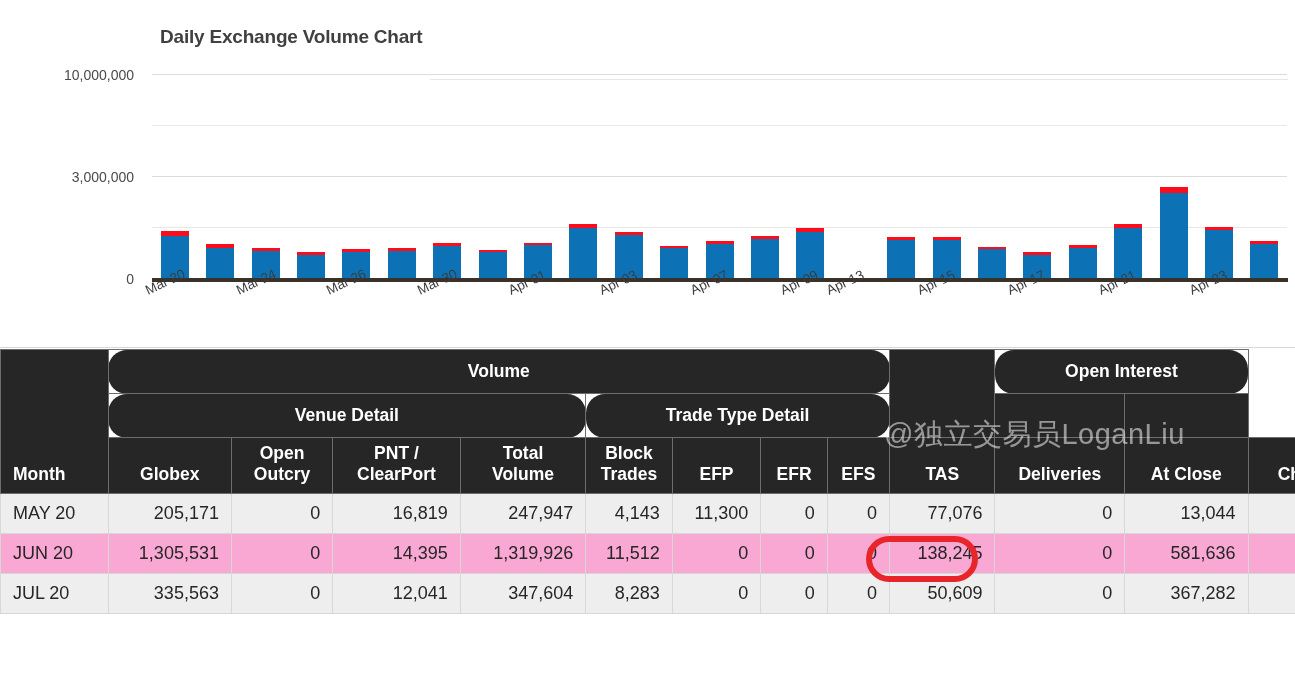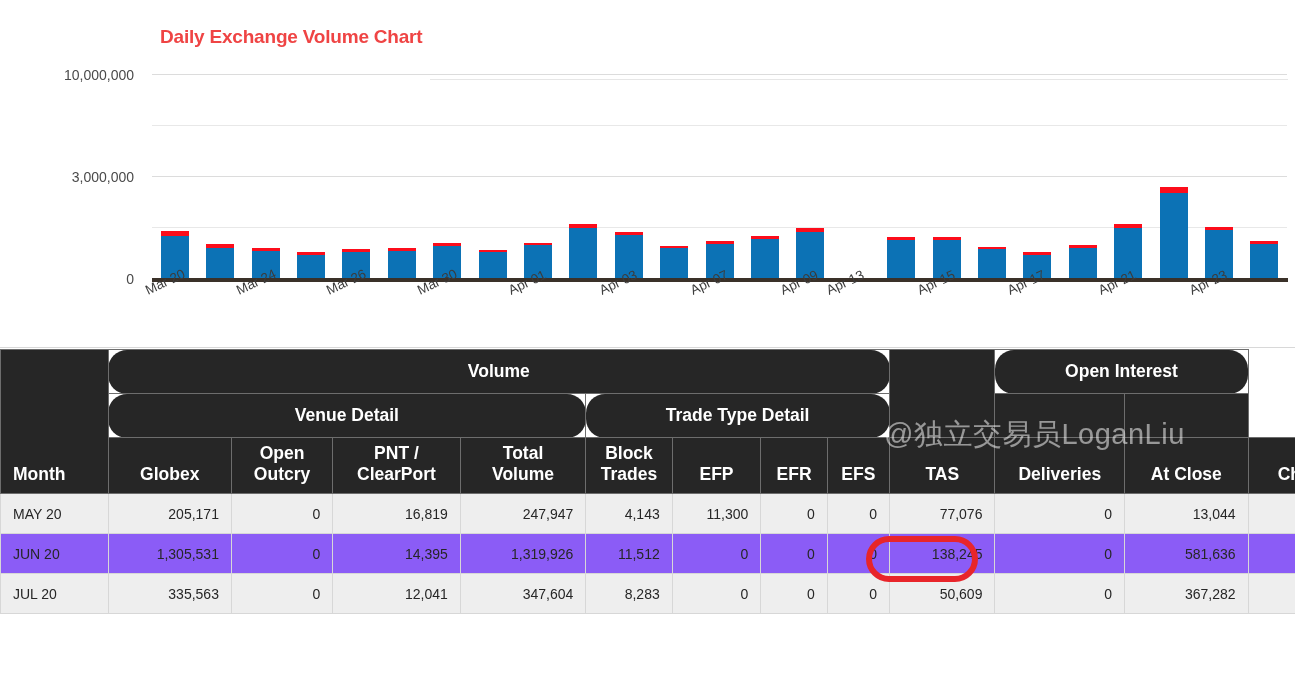--- a/index.html
+++ b/index.html
@@ -13,21 +13,21 @@
   }
 
   
   #chart-panel {
     position:absolute; left:0; top:0; width:1295px; height:348px;
     background:#ffffff;
     border-bottom:1px solid #d8d8d8;
   }
   #chart-title {
     position:absolute; left:160px; top:26px;
-    font-size:19px; font-weight:bold; color:#ef4444;
+    font-size:19px; font-weight:bold; color:#404040;
     letter-spacing:-0.2px;
   }
   #legend {
     position:absolute; right:14px; top:54px;
     display:flex; align-items:center; gap:26px;
   }
   .legend-item { display:flex; align-items:center; gap:9px; }
   .legend-swatch { width:44px; height:19px; display:block; }
   .legend-label { font-size:16px; color:#1a1a1a; }
   #legend-underline {
@@ -79,26 +79,26 @@
   }
   #vol-table th.grp { text-align:center; vertical-align:middle; height:44px;border-radius:19px; }
   #vol-table th.leaf { vertical-align:bottom; text-align:center; padding-bottom:9px; height:56px; }
   #vol-table th.month-head { vertical-align:bottom; text-align:left; padding-bottom:9px; padding-left:12px; }
   #vol-table th.blank { border-color:#6d6d6d; }
   #vol-table td {
     border:1px solid #d7d7d7;
     padding:0 12px;
     color:#262626;
     text-align:right;
-    font-size:14px;
+    font-size:18px;
     height:40px;
   }
   #vol-table td.month-cell { text-align:left; }
   tr.row-alt td { background:#eeeeee; }
-  tr.row-plain td { background:#8b5cf6; }
+  tr.row-plain td { background:#f9a8d4; }
 
   
   #watermark {
     position:absolute; left:884px; top:415px;
     font-size:29px; color:#ffffff; opacity:0.52;
     font-family:"Liberation Sans", sans-serif;
     white-space:nowrap; pointer-events:none;
     letter-spacing:0.5px;
   }
   

